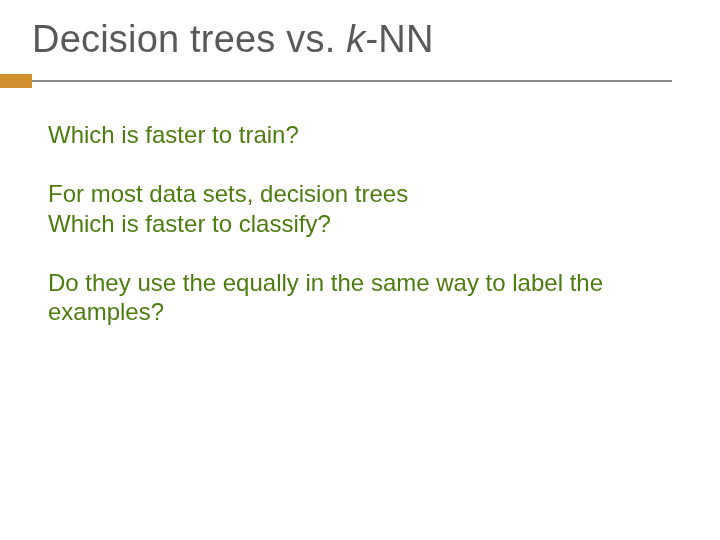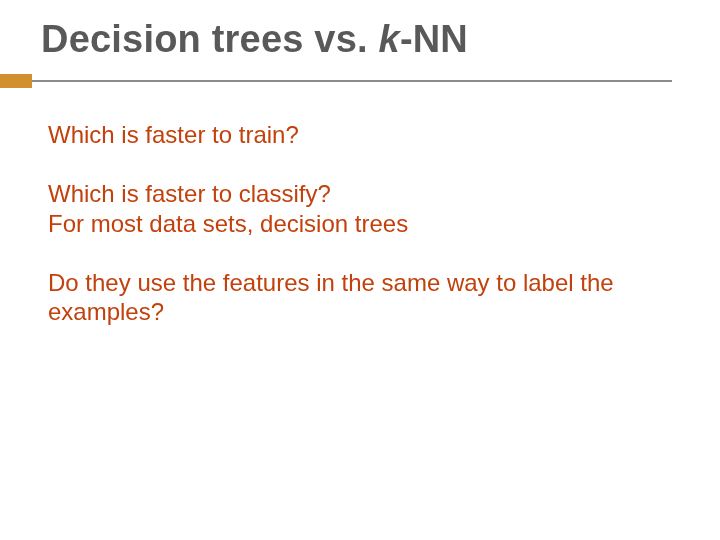--- a/index.html
+++ b/index.html
@@ -14,22 +14,22 @@
   }
   .slide {
     position: relative;
     width: 720px;
     height: 540px;
     box-sizing: border-box;
   }
   .title {
     font-size: 38px;
     color: #595959;
-    padding: 18px 0 0 41px;
-    font-weight: 700;
+    padding: 18px 0 0 32px;
+    font-weight: 400;
     letter-spacing: 0.2px;
   }
   .title .ital { font-style: italic; }
   .rule-wrap {
     position: absolute;
     top: 74px;
     left: 0;
     width: 720px;
   }
   .accent {
@@ -48,21 +48,21 @@
     height: 2px;
     background: #8b8b8b;
   }
   .body {
     position: absolute;
     top: 120px;
     left: 48px;
     right: 40px;
     font-size: 24px;
     line-height: 1.22;
-    color: #c2410c;
+    color: #4d7c0f;
   }
   .block { margin-bottom: 30px; }
   .ital { font-style: italic; }
 </style>
 </head>
 <body>
 
 <div class="slide">
 
   <div class="title">
@@ -74,23 +74,23 @@
     <div class="line"></div>
   </div>
 
   <div class="body">
 
     <div class="block">
       <div>Which is faster to train?</div>
     </div>
 
     <div class="block">
+      <div>For most data sets, decision trees</div>
       <div>Which is faster to classify?</div>
-      <div>For most data sets, decision trees</div>
     </div>
 
     <div class="block">
-      <div>Do they use the features in the same way to label the examples?</div>
+      <div>Do they use the equally in the same way to label the examples?</div>
     </div>
 
   </div>
 
 </div>
 
 </body></html>

